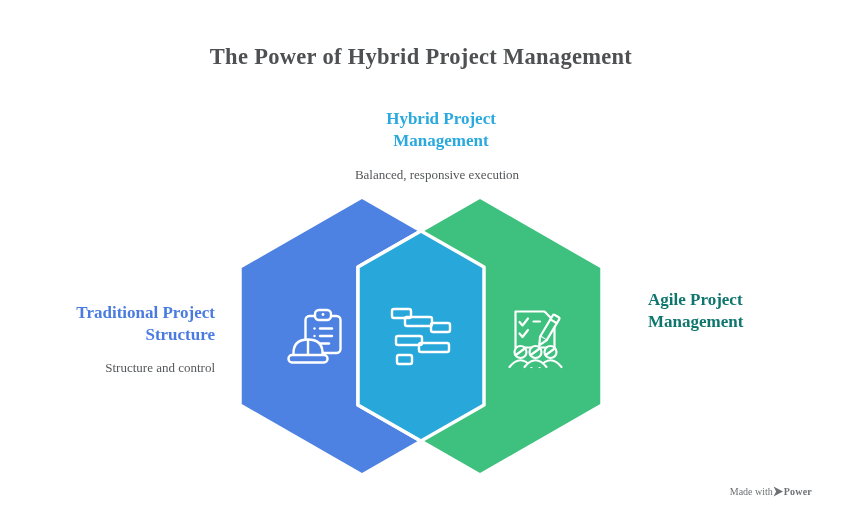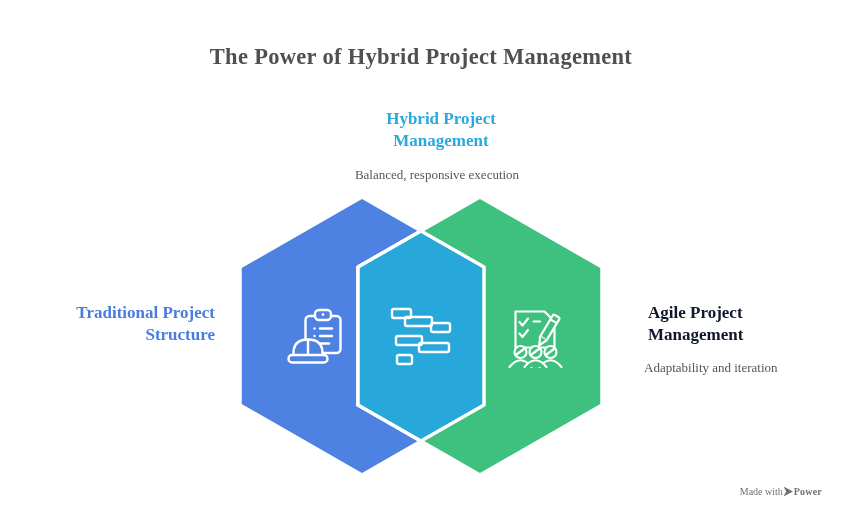--- a/index.html
+++ b/index.html
@@ -10,46 +10,46 @@
   .title {
     position:absolute; top:44px; left:0; width:842px; text-align:center;
     font-size:22.5px; font-weight:bold; color:#4E5052; letter-spacing:0.3px;
   }
   .heading { font-size:17px; font-weight:bold; line-height:22px; white-space:pre-line; position:absolute;margin-left:20px; }
   .subtitle { font-size:13px; color:#54575A; position:absolute; white-space:nowrap;padding-left:16px; }
   .hybrid-heading { top:108px; left:0; width:842px; text-align:center; color:#29A9DD; }
   .hybrid-sub { top:167px; left:0; width:842px; text-align:center; }
   .trad-heading { top:302px; right:627px; text-align:right; color:#4A7BE0; }
   .trad-sub { top:360px; right:627px; text-align:right; }
-  .agile-heading { top:302px; left:628px; text-align:left; color:#0f172a; }
+  .agile-heading { top:289px; left:628px; text-align:left; color:#0f766e; }
   .agile-sub { top:360px; left:628px; }
   .diagram-svg { position:absolute; top:0; left:0; }
   .badge {
-    position:absolute; top:486px; right:20px; display:flex; align-items:flex-end;
+    position:absolute; top:486px; right:30px; display:flex; align-items:flex-end;
     gap:0; font-size:10px; color:#6E7173; cursor:pointer;
   }
   .badge .brand { font-weight:bold; letter-spacing:0.2px; }
 </style>
 </head>
 <body>
 
 <div class="stage">
 
   <div class="title">The Power of Hybrid Project Management</div>
 
   <div class="heading hybrid-heading">Hybrid Project
 Management</div>
   <div class="subtitle hybrid-sub">Balanced, responsive execution</div>
 
   <div class="heading trad-heading">Traditional Project
 Structure</div>
+  <div class="subtitle trad-sub">Structure and control</div>
 
   <div class="heading agile-heading">Agile Project
 Management</div>
-  <div class="subtitle agile-sub">Adaptability and iteration</div>
 
   <svg class="diagram-svg" width="842" height="524" viewBox="0 0 842 524">
 
     <polygon points="362,197 484,267 484,405 362,475 240,405 240,267" fill="#4E82E2" stroke="#ffffff" stroke-width="3.5" stroke-linejoin="round"></polygon>
 
     <polygon points="480,197 602,267 602,405 480,475 358,405 358,267" fill="#3EC07E" stroke="#ffffff" stroke-width="3.5" stroke-linejoin="round"></polygon>
 
     <polygon points="421,231 484,267 484,405 421,441 358,405 358,267" fill="#27A7DA" stroke="#ffffff" stroke-width="3.5" stroke-linejoin="round"></polygon>
 
     <g stroke="#ffffff" stroke-width="2.4" fill="none" stroke-linecap="round" stroke-linejoin="round">

